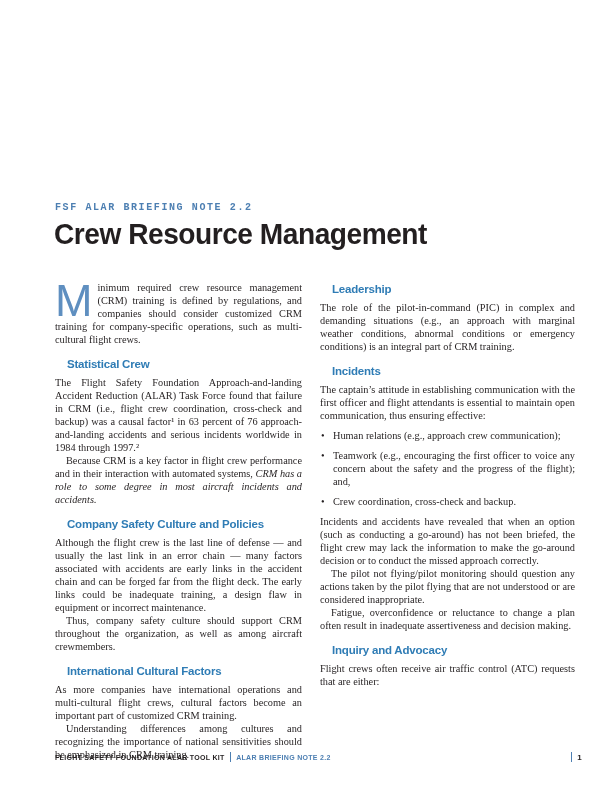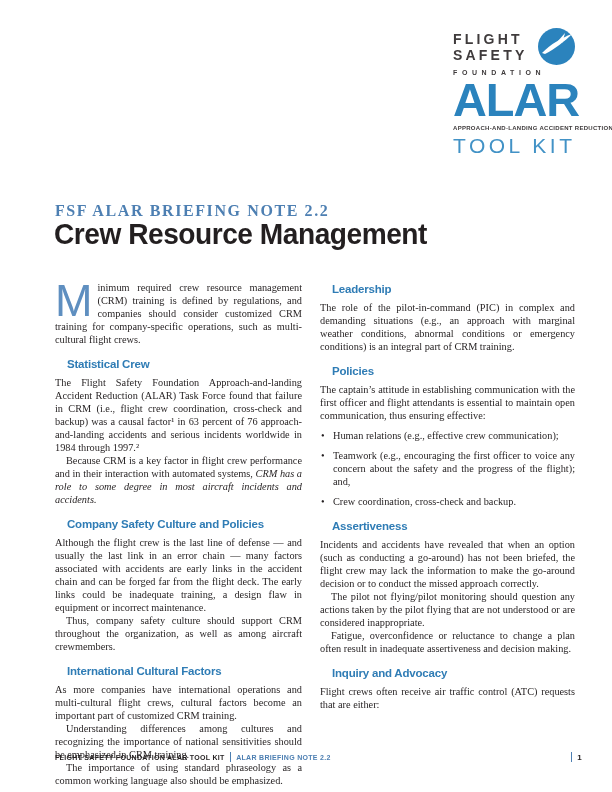--- a/index.html
+++ b/index.html
@@ -31,22 +31,22 @@
     letter-spacing:0.3px; color:#3f3b3c; margin-top:3px; white-space:nowrap;
   }
   .logo-toolkit {
     font-family:"Liberation Sans", sans-serif; font-size:21px; font-weight:400;
     letter-spacing:3.5px; color:#4292c6; margin-top:3px; white-space:nowrap;
   }
 
   
   .kicker {
     position:absolute; left:55px; top:202px;
-    font-family:Liberation Serif, serif; font-weight:bold;
-    font-size:16px; letter-spacing:1.6px; color:#4d7fb2;
+    font-family:Liberation Mono, monospace; font-weight:bold;
+    font-size:10px; letter-spacing:1.6px; color:#4d7fb2;
   }
   .title {
     position:absolute; left:54px; top:218px; margin:0;
     font-family:"Liberation Sans", sans-serif; font-weight:bold;
     font-size:29px; letter-spacing:-0.5px; color:#231f20;
     transform:scaleX(0.97); transform-origin:left;
   }
 
   
   .columns {
@@ -88,73 +88,54 @@
   .footer-blue { color:#4d7fb2; }
   .footer-bar  { display:inline-block; width:1.5px; height:10px; background:#4d7fb2; }
   .footer-right { display:flex; align-items:center; gap:5px; }
   .page-num { color:#231f20; font-size:8px; }
 </style>
 </head>
 <body>
 
 <div class="page">
 
-  <div class="logo">
-    <div class="logo-top">
-      <div class="logo-words">
-        <span class="logo-word">FLIGHT</span>
-        <span class="logo-word">SAFETY</span>
-      </div>
-      <svg class="logo-circle" viewBox="0 0 37 37" aria-hidden="true">
-        <circle cx="18.5" cy="18.5" r="18.5" fill="#2b83bd"></circle>
-        <path d="M4 25 C13 16 23 10 34 6 C27 13 17 21 7 26 Z" fill="#ffffff"></path>
-        <path d="M20 13 L27 5 L24.5 14.5 Z" fill="#ffffff"></path>
-      </svg>
-    </div>
-    <div class="logo-foundation">FOUNDATION</div>
-    <div class="logo-alar">ALAR</div>
-    <div class="logo-tagline">APPROACH-AND-LANDING ACCIDENT REDUCTION</div>
-    <div class="logo-toolkit">TOOL KIT</div>
-  </div>
 
   <div class="kicker">FSF ALAR BRIEFING NOTE 2.2</div>
   <h1 class="title">Crew Resource Management</h1>
 
   <div class="columns">
 
     <div class="col col-left">
       <p><span class="dropcap">M</span><span>inimum required crew resource management (CRM) training is defined by regulations, and companies should consider customized CRM training for company-specific operations, such as multi-cultural flight crews.</span></p>
 
       <h2>Statistical Crew</h2>
       <p>The Flight Safety Foundation Approach-and-landing Accident Reduction (ALAR) Task Force found that failure in CRM (i.e., flight crew coordination, cross-check and backup) was a causal factor¹ in 63 percent of 76 approach-and-landing accidents and serious incidents worldwide in 1984 through 1997.²</p>
       <p class="indent"><span>Because CRM is a key factor in flight crew performance and in their interaction with automated systems, </span><span class="ital">CRM has a role to some degree in most aircraft incidents and accidents.</span></p>
 
       <h2>Company Safety Culture and Policies</h2>
       <p>Although the flight crew is the last line of defense — and usually the last link in an error chain — many factors associated with accidents are early links in the accident chain and can be forged far from the flight deck. The early links could be inadequate training, a design flaw in equipment or incorrect maintenance.</p>
       <p class="indent">Thus, company safety culture should support CRM throughout the organization, as well as among aircraft crewmembers.</p>
 
       <h2>International Cultural Factors</h2>
       <p>As more companies have international operations and multi-cultural flight crews, cultural factors become an important part of customized CRM training.</p>
       <p class="indent">Understanding differences among cultures and recognizing the importance of national sensitivities should be emphasized in CRM training.</p>
-      <p class="indent">The importance of using standard phraseology as a common working language also should be emphasized.</p>
     </div>
 
     <div class="col col-right">
       <h2 style="margin-top:2px">Leadership</h2>
       <p>The role of the pilot-in-command (PIC) in complex and demanding situations (e.g., an approach with marginal weather conditions, abnormal conditions or emergency conditions) is an integral part of CRM training.</p>
 
-      <h2>Policies</h2>
+      <h2>Incidents</h2>
       <p>The captain’s attitude in establishing communication with the first officer and flight attendants is essential to maintain open communication, thus ensuring effective:</p>
       <ul class="bullets">
-        <li><span class="dot">•</span><span>Human relations (e.g., effective crew communication);</span></li>
+        <li><span class="dot">•</span><span>Human relations (e.g., approach crew communication);</span></li>
         <li><span class="dot">•</span><span>Teamwork (e.g., encouraging the first officer to voice any concern about the safety and the progress of the flight); and,</span></li>
         <li><span class="dot">•</span><span>Crew coordination, cross-check and backup.</span></li>
       </ul>
 
-      <h2>Assertiveness</h2>
       <p>Incidents and accidents have revealed that when an option (such as conducting a go-around) has not been briefed, the flight crew may lack the information to make the go-around decision or to conduct the missed approach correctly.</p>
       <p class="indent">The pilot not flying/pilot monitoring should question any actions taken by the pilot flying that are not understood or are considered inappropriate.</p>
       <p class="indent">Fatigue, overconfidence or reluctance to change a plan often result in inadequate assertiveness and decision making.</p>
 
       <h2>Inquiry and Advocacy</h2>
       <p>Flight crews often receive air traffic control (ATC) requests that are either:</p>
     </div>
 
   </div>
 

